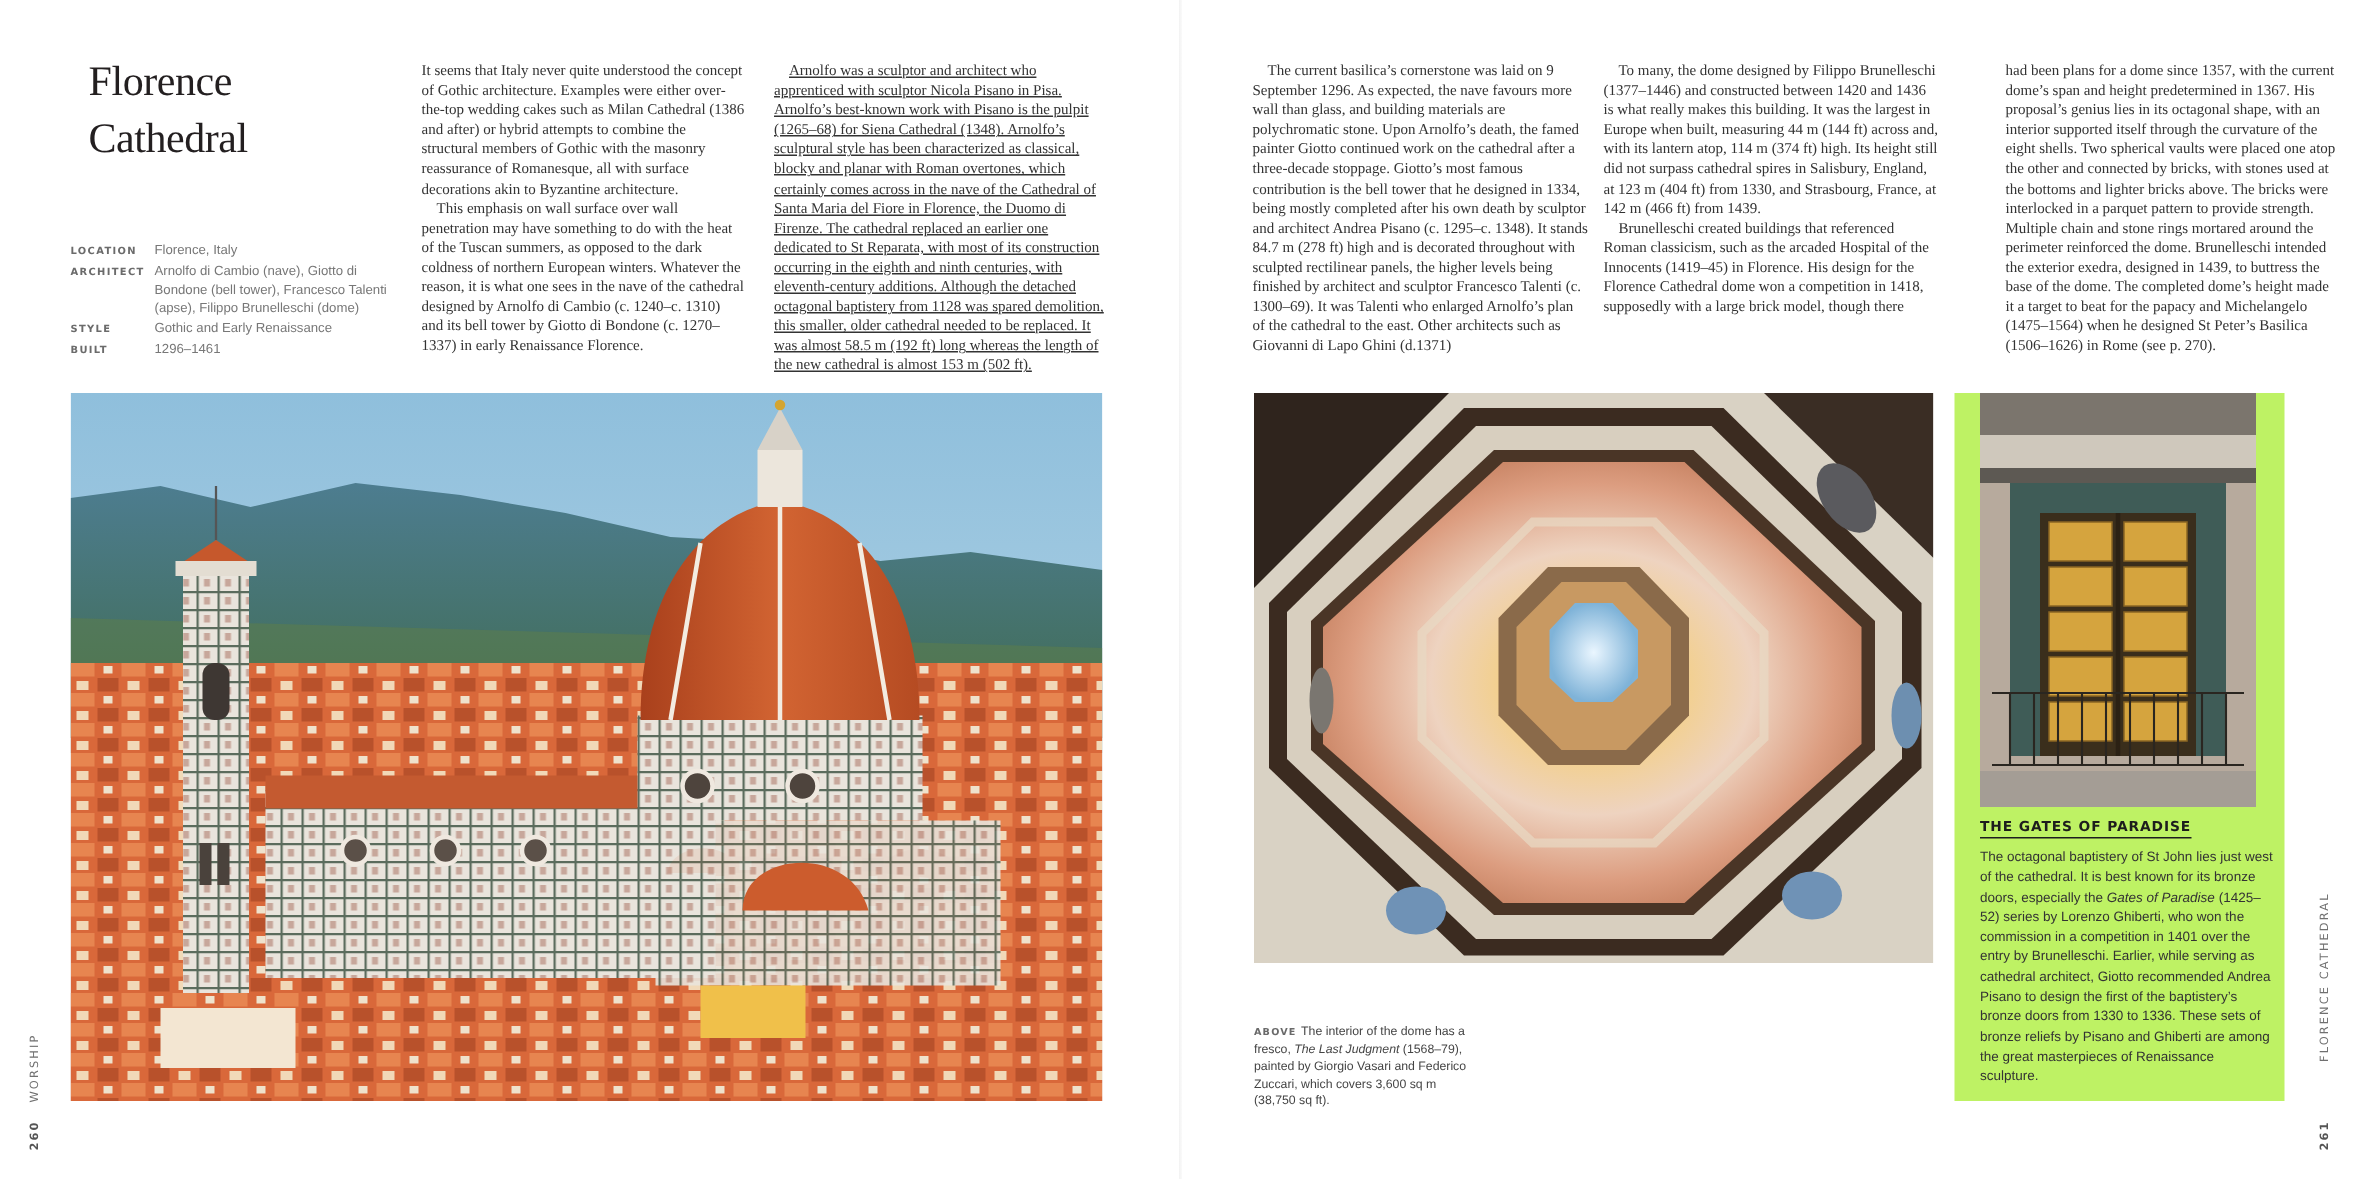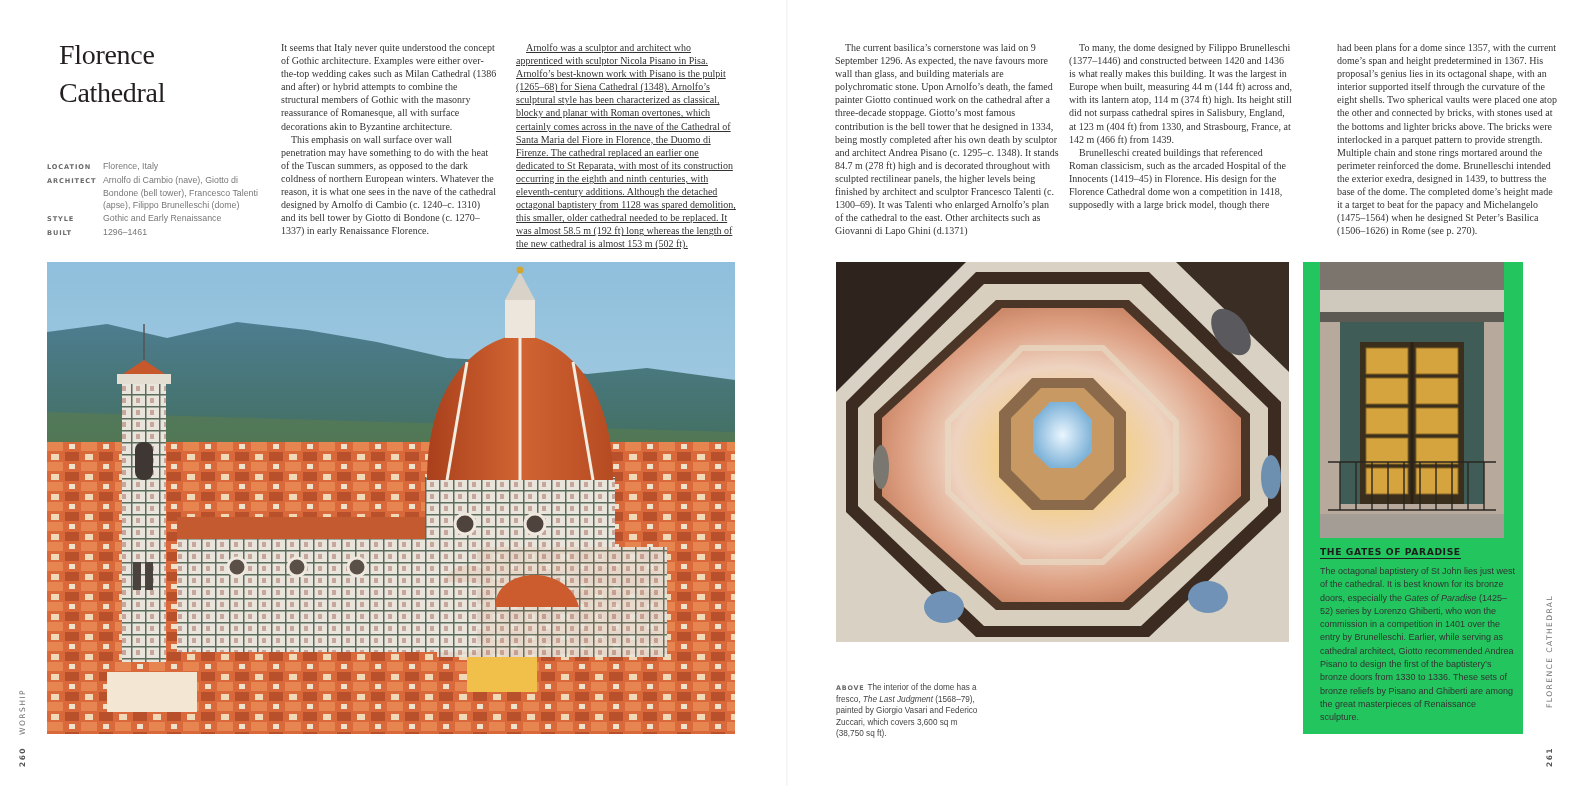--- a/index.html
+++ b/index.html
@@ -27,21 +27,21 @@
   .c2 { left: 516px; width: 222px; text-decoration: underline; }
   .c3 { left: 835px; width: 224px; }
   .c4 { left: 1069px; width: 224px; }
   .c5 { left: 1304px; width: 220px; margin-left: 33px; }
 
   .photo { position: absolute; overflow: hidden; }
   .photo svg { display: block; width: 100%; height: 100%; }
   .p-main { left: 47px; top: 262px; width: 688px; height: 472px; }
   .p-dome { left: 836px; top: 262px; width: 453px; height: 380px; }
 
-  .sidebar-box { position: absolute; left: 1303px; top: 262px; width: 220px; height: 472px; background: #22c55e; }
+  .sidebar-box { position: absolute; left: 1303px; top: 262px; width: 220px; height: 472px; background: #bef264; }
   .p-gates { position: absolute; left: 17px; top: 0; width: 184px; height: 276px; overflow: hidden; }
   .sb-title { position: absolute; left: 17px; top: 284px; font-family: "DejaVu Sans", sans-serif;
               font-weight: bold; font-size: 9.2px; letter-spacing: 0.6px; color: #1d1d1d;
               padding-bottom: 1px; border-bottom: 1.2px solid #1d1d1d; }
   .sb-body { position: absolute; left: 17px; top: 303px; width: 196px; font-family: "Liberation Sans", sans-serif;
              font-size: 9px; line-height: 13.3px; color: #333; }
 
   .caption { position: absolute; left: 836px; top: 682px; width: 150px; font-family: "Liberation Sans", sans-serif;
              font-size: 8.2px; line-height: 11.2px; color: #444; }
   .cap-label { font-family: "DejaVu Sans", sans-serif; font-size: 6.4px; letter-spacing: 0.8px; font-weight: bold; color: #6a6a6a; margin-right: 3px; }

